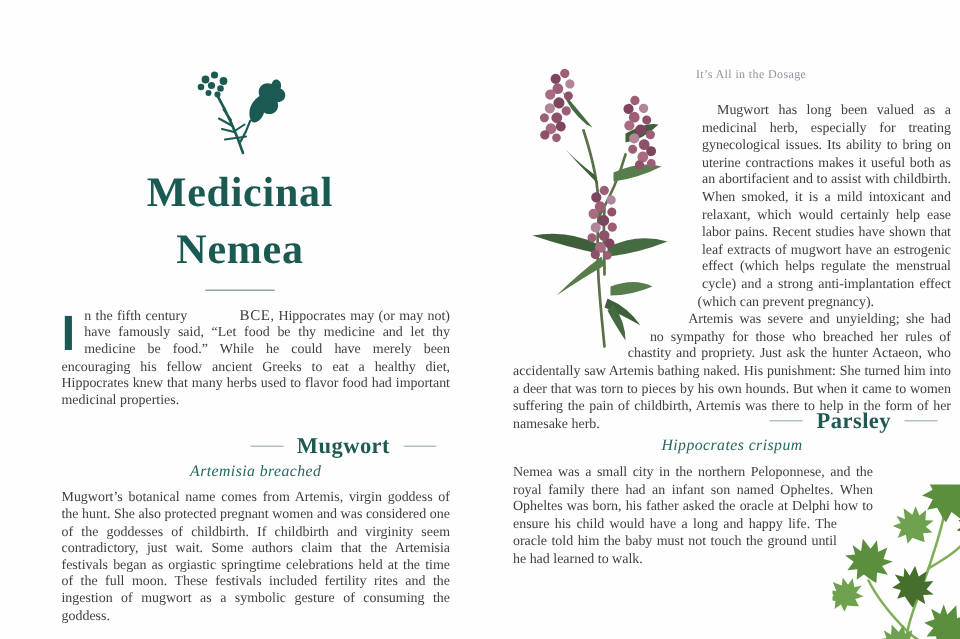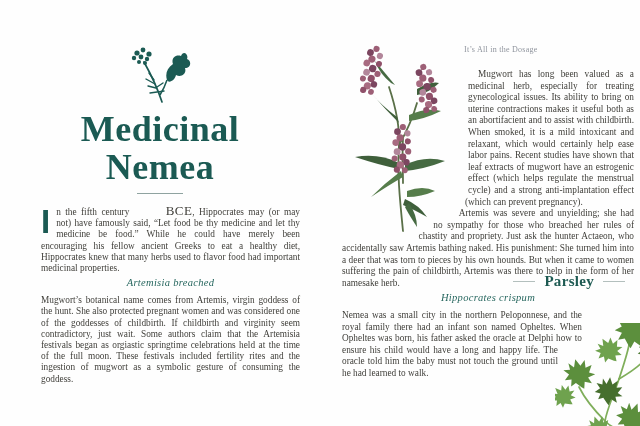--- a/index.html
+++ b/index.html
@@ -9,32 +9,32 @@
     color:#3f3e39;
   }
   .page{position:absolute;top:0;height:426px;}
   .page-left{left:0;width:320px;}
   .page-right{left:332px;width:320px;margin-top:33px;}
 
   
   .sprig{display:block;margin:46px auto 0;}
   .book-title{
     margin:6px 0 0;text-align:center;color:#1b5a53;font-weight:700;
-    font-size:36px;line-height:38px;letter-spacing:.5px;font-family:"Liberation Serif",serif;
+    font-size:28px;line-height:38px;letter-spacing:.5px;font-family:"Liberation Serif",serif;
   }
   .title-divider{width:46px;height:1px;background:#8fa3a0;margin:7px auto 0;}
   .col-left{margin:11px 0 0 41px;width:259px;}
   .body-text{
     font-size:9.3px;line-height:11.2px;text-align:justify;color:#3f3e39;margin:0;
   }
   .dropcap{
     float:left;font-family:"Liberation Sans",sans-serif;font-weight:700;
     font-size:33px;line-height:30px;color:#1b5a53;margin:2px 6px 0 0;
   }
-  .smallcaps{font-size:13px;letter-spacing:.4px;margin-left:32px;}
+  .smallcaps{font-size:10px;letter-spacing:.4px;margin-left:32px;}
   .section-head{
     margin:17px 0 0;text-align:right;color:#1d5a52;font-weight:700;
     font-size:15px;line-height:16px;letter-spacing:.3px;white-space:nowrap;
   }
   .hrule{display:inline-block;width:22px;height:1px;background:#b3bfbd;vertical-align:4px;margin:0 9px;}
   .latin{
     margin:3px 0 0;text-align:center;color:#27675f;font-style:italic;
     font-size:10.5px;letter-spacing:.3px;
   }
   .section-body{margin-top:7px;}
@@ -101,20 +101,23 @@
       <span>Nemea</span>
     </h1>
 
     <div class="title-divider"></div>
 
     <div class="col-left">
       <p class="body-text">
         <span class="dropcap">I</span><span>n the fifth century </span><span class="smallcaps">BCE</span><span>, Hippocrates may (or may not) have famously said, “Let food be thy medicine and let thy medicine be food.” While he could have merely been encouraging his fellow ancient Greeks to eat a healthy diet, Hippocrates knew that many herbs used to flavor food had important medicinal properties.</span>
       </p>
 
+      <h2 class="section-head">
+        <span class="hrule"></span><span>Mugwort</span><span class="hrule"></span>
+      </h2>
       <div class="latin">Artemisia breached</div>
 
       <p class="body-text section-body">Mugwort’s botanical name comes from Artemis, virgin goddess of the hunt. She also protected pregnant women and was considered one of the goddesses of childbirth. If childbirth and virginity seem contradictory, just wait. Some authors claim that the Artemisia festivals began as orgiastic springtime celebrations held at the time of the full moon. These festivals included fertility rites and the ingestion of mugwort as a symbolic gesture of consuming the goddess.</p>
     </div>
   </div>
 
   <div class="page page-right">
 
     <div class="running-head">It’s All in the Dosage</div>
 

